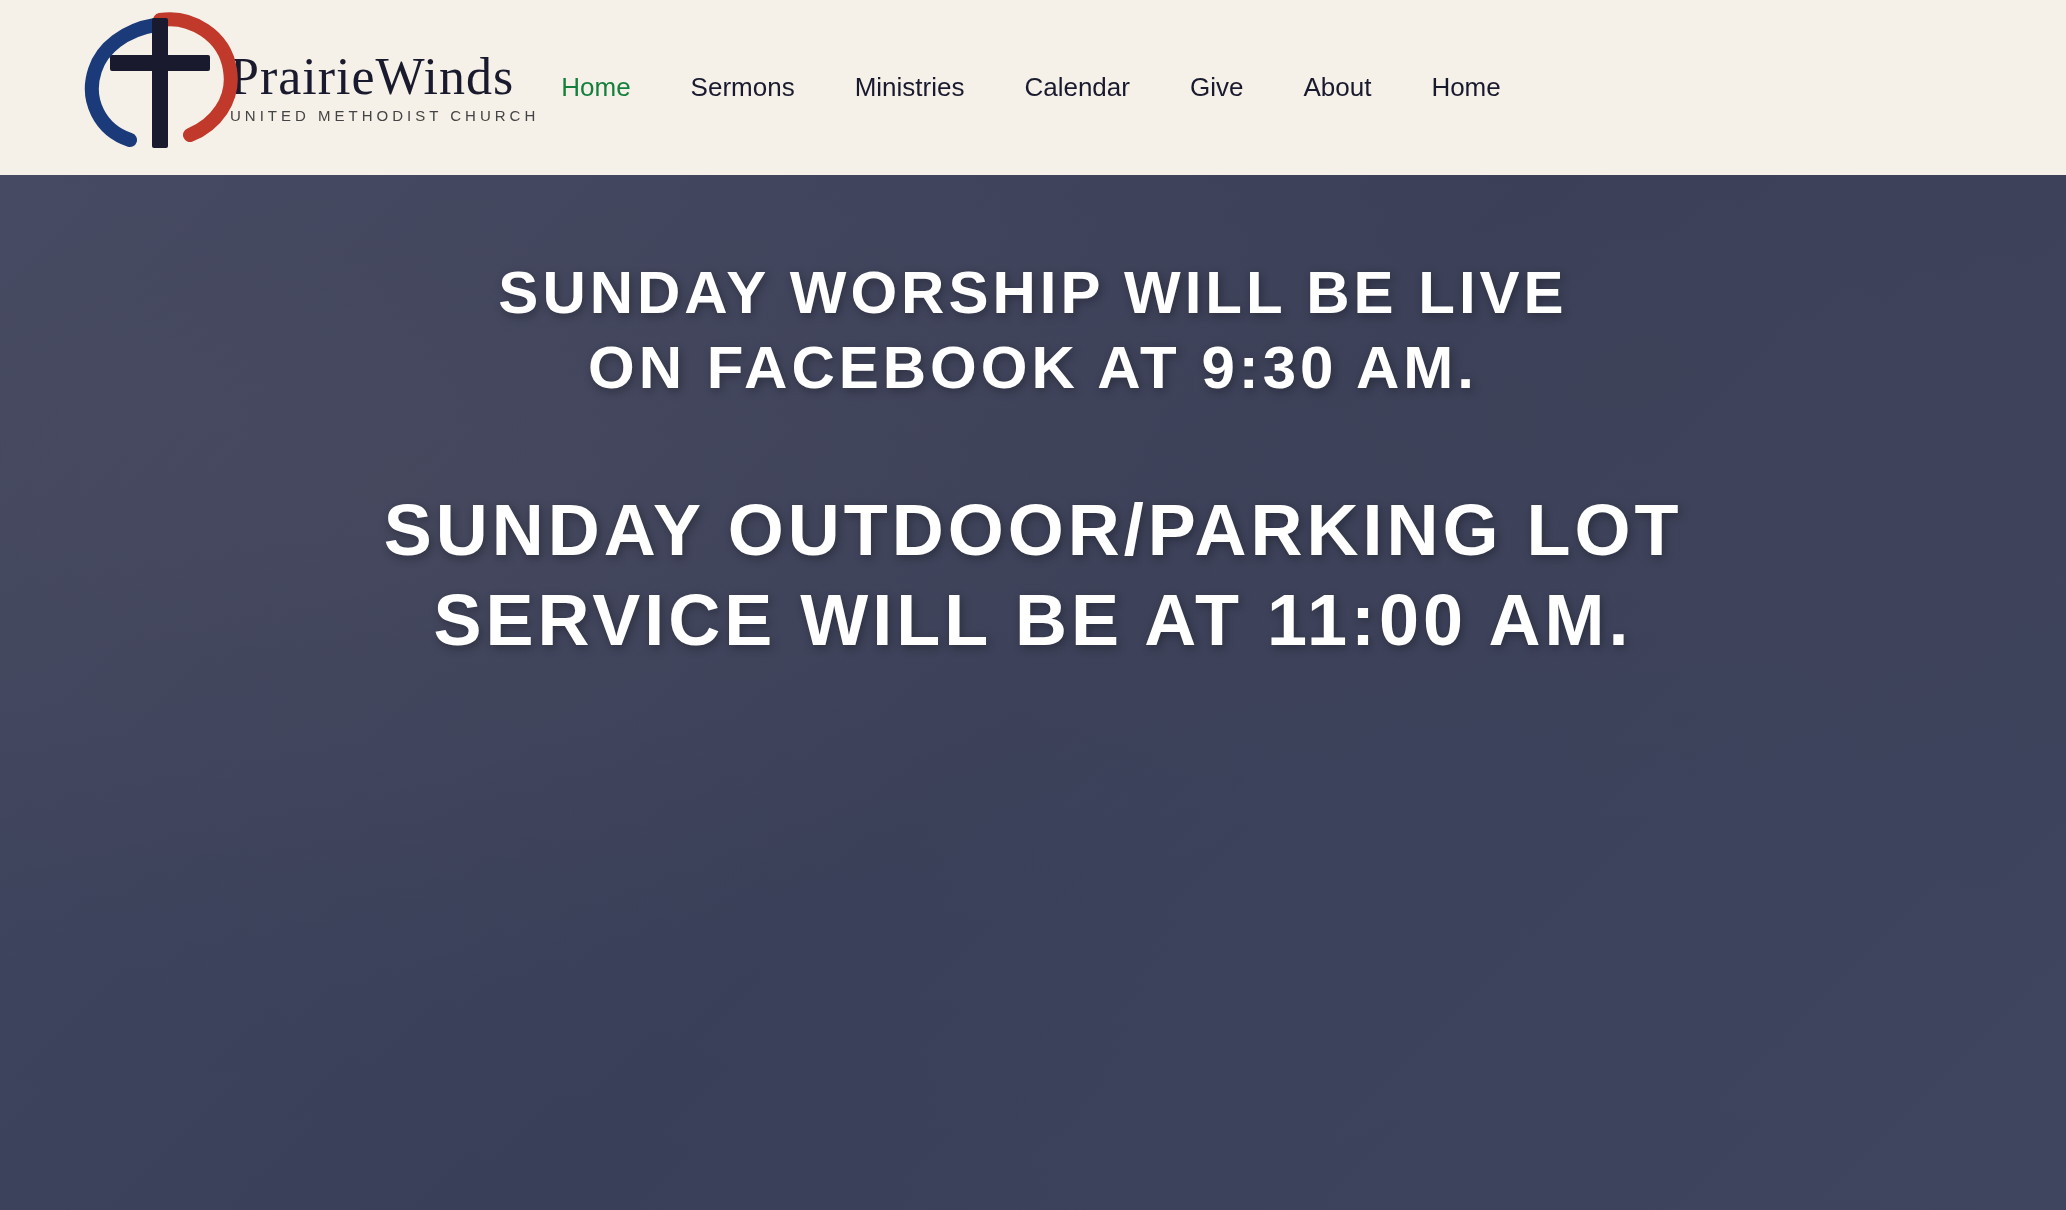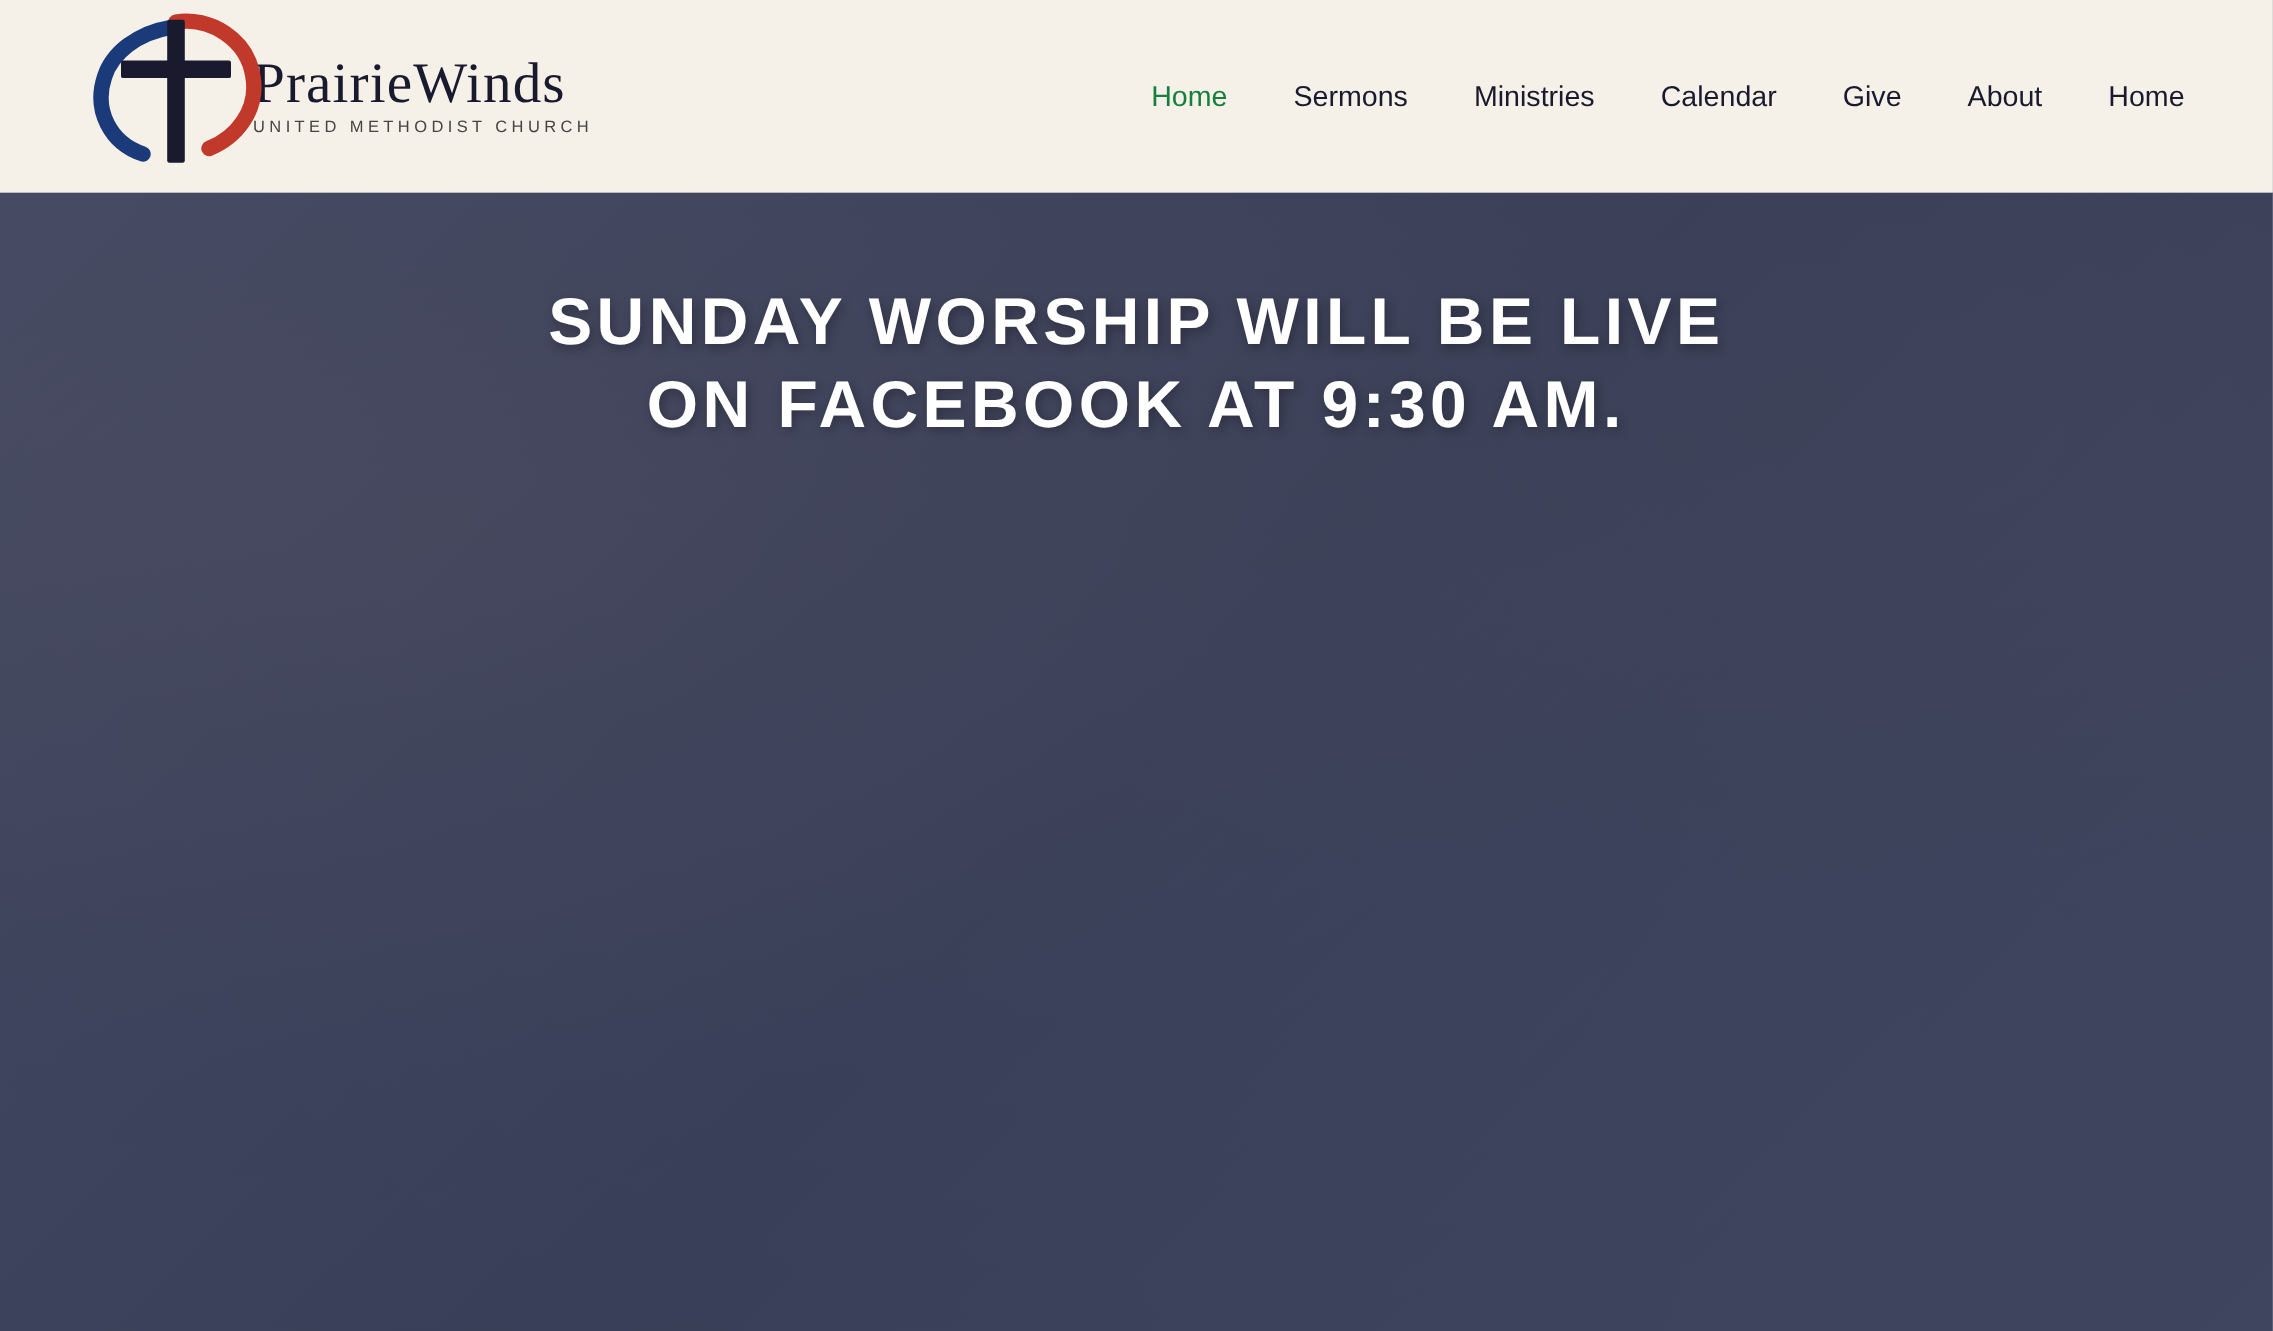--- a/index.html
+++ b/index.html
@@ -14,21 +14,21 @@
       min-height: 1210px;
       overflow-x: hidden;
     }
 
     
     .header {
       background-color: #f5f0e8;
       height: 175px;
       display: flex;
       align-items: center;
-      justify-content: space-between;
+      justify-content: flex-start;
       padding: 0 80px;
       position: relative;
       z-index: 10;
     }
 
     .logo-area {
       display: flex;
       align-items: center;
       gap: 0px;
     }
@@ -218,14 +218,17 @@
   </nav>
 </header>
 
 <section class="hero">
   <div class="hero-bg"></div>
   <div class="hero-overlay"></div>
   <div class="hero-content">
     <p class="hero-text-1">
       SUNDAY WORSHIP WILL BE LIVE<br>ON FACEBOOK AT 9:30 AM.
     </p>
+    <p class="hero-text-2">
+      SUNDAY OUTDOOR/PARKING LOT<br>SERVICE WILL BE AT 11:00 AM.
+    </p>
   </div>
 </section>
 
 </body></html>

